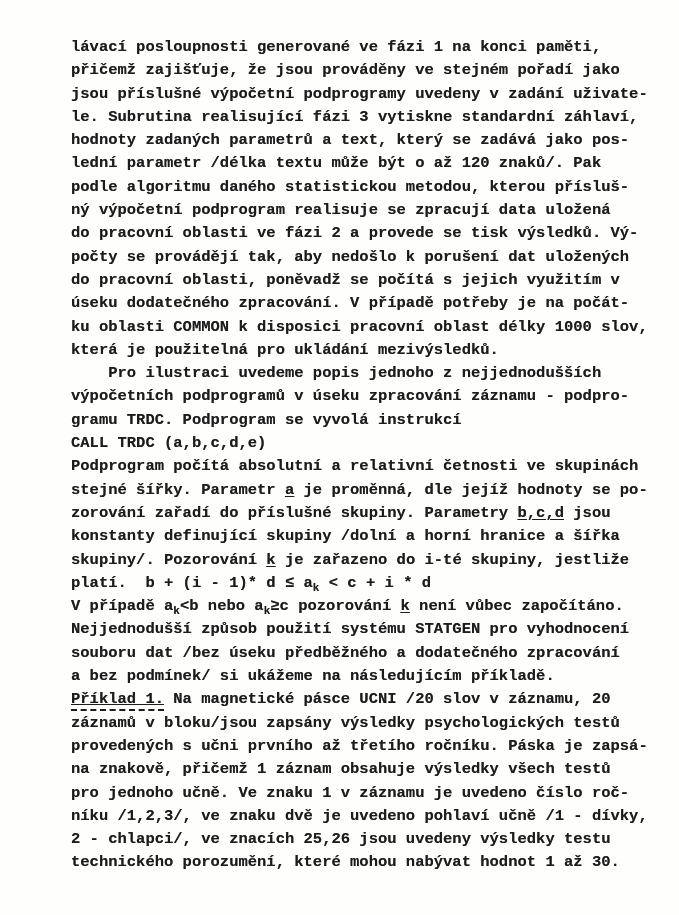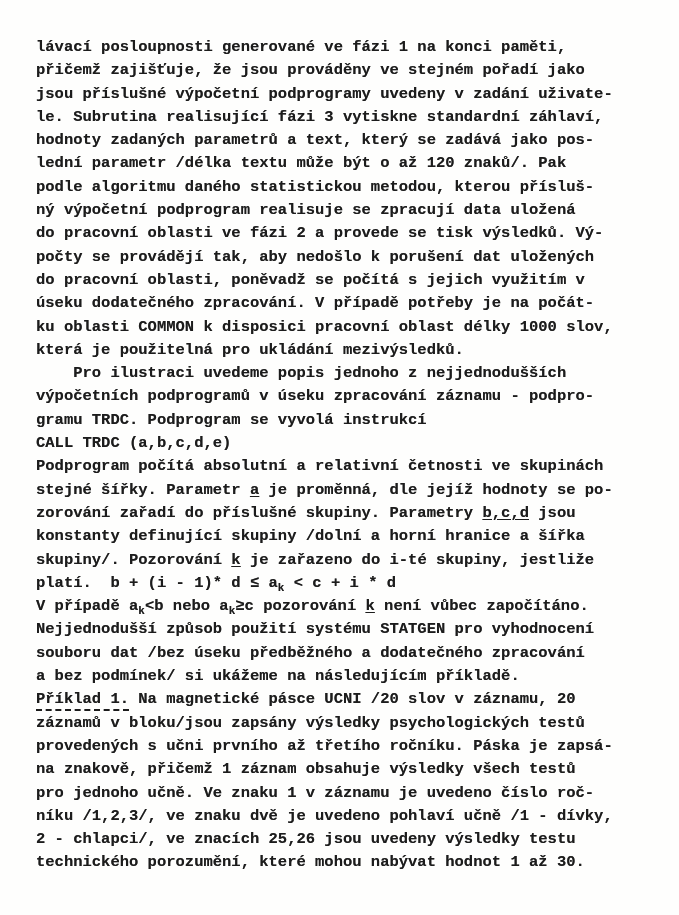--- a/index.html
+++ b/index.html
@@ -20,29 +20,31 @@
     font-family: "Liberation Mono", "DejaVu Sans Mono", monospace;
     font-size: 15.5px;
     font-weight: 700;
     line-height: 23.3px;
     color: #1c1c1c;
     white-space: pre;
     text-shadow: 0 0 0.5px rgba(20,20,20,0.55);
   }
   .doc .line {
     height: 23.3px;
+    margin-left: 35px;
   }
   .doc .line.center {
     white-space: normal;
   }
   .doc .underline {
     text-decoration: underline;
     text-underline-offset: 2px;
   }
   .doc .underline-dashed {
+    text-decoration: underline;
     text-underline-offset: 1px;
     border-bottom: 2px dashed #1c1c1c;
     padding-bottom: 1px;
     text-align: center;
   }
   .doc .subscript {
     font-size: 11px;
     vertical-align: -4px;
   }
 </style>

